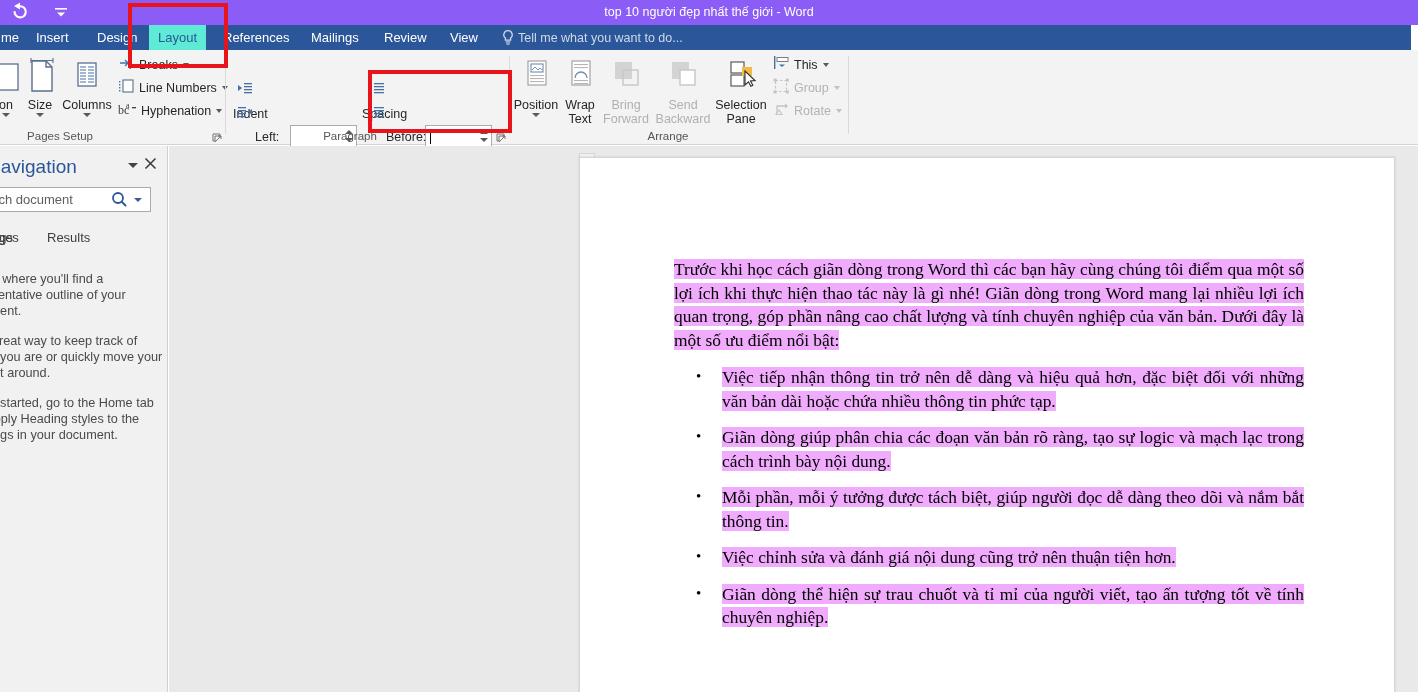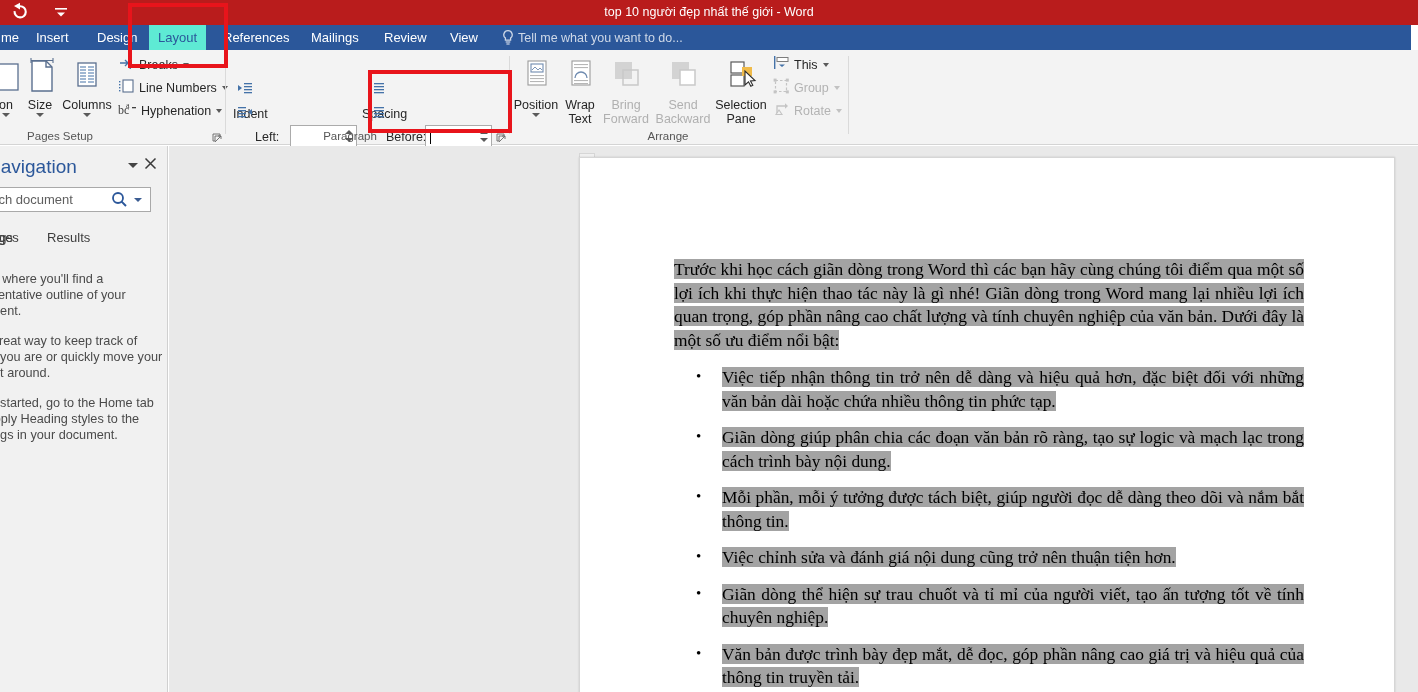--- a/index.html
+++ b/index.html
@@ -7,21 +7,21 @@
     width: 1418px; height: 692px;
     overflow: hidden;
     font-family: "Liberation Sans", sans-serif;
     background: #ffffff;
   }
   #app { position: relative; width: 1418px; height: 692px; }
 
   
   .titlebar {
     position: absolute; left: 0; top: 0; width: 1418px; height: 25px;
-    background: #b91c1c;
+    background: #8b5cf6;
   }
   .title-text {
     position: absolute; left: 0; top: 0; width: 1418px; height: 25px;
     line-height: 25px; text-align: center;
     color: #ffffff; font-size: 12.5px;
   }
   .qat-redo {
     position: absolute; left: 9px; top: 2px; width: 22px; height: 21px;
     cursor: pointer;
   }
@@ -178,21 +178,21 @@
     position: absolute; left: 410px; top: 7px; width: 16px; height: 5px;
     background: #f0f0f0; border: 1px solid #d6d6d6; border-bottom: none;
   }
   .doctext {
     position: absolute; left: 94px; top: 100px; width: 630px;
     font-family: "Liberation Serif", serif;
     font-size: 17.4px; line-height: 23.5px; color: #000000;
     text-align: justify;
   }
   .doctext p.para { margin: 0 0 14px 0; }
-  .doctext .hl { background: #a3a3a3; box-shadow: 0 0 0 0px #c9c9c9; }
+  .doctext .hl { background: #f0abfc; box-shadow: 0 0 0 0px #c9c9c9; }
   .bullets { list-style: none; }
   .bullets li {
     position: relative; padding-left: 48px; margin-bottom: 13px;
     text-align: justify;
   }
   .bullets li::before {
     content: "\2022"; position: absolute; left: 22px; top: -1px;
     font-size: 15px; color: #000;
   }
 </style>
@@ -557,19 +557,18 @@
     <div class="page-tabmark"></div>
     <div class="page">
       <div class="doctext">
         <p class="para"><span class="hl">Trước khi học cách giãn dòng trong Word thì các bạn hãy cùng chúng tôi điểm qua một số lợi ích khi thực hiện thao tác này là gì nhé! Giãn dòng trong Word mang lại nhiều lợi ích quan trọng, góp phần nâng cao chất lượng và tính chuyên nghiệp của văn bản. Dưới đây là một số ưu điểm nổi bật:</span></p>
         <ul class="bullets">
           <li><span class="hl">Việc tiếp nhận thông tin trở nên dễ dàng và hiệu quả hơn, đặc biệt đối với những văn bản dài hoặc chứa nhiều thông tin phức tạp.</span></li>
           <li><span class="hl">Giãn dòng giúp phân chia các đoạn văn bản rõ ràng, tạo sự logic và mạch lạc trong cách trình bày nội dung.</span></li>
           <li><span class="hl">Mỗi phần, mỗi ý tưởng được tách biệt, giúp người đọc dễ dàng theo dõi và nắm bắt thông tin.</span></li>
           <li><span class="hl">Việc chỉnh sửa và đánh giá nội dung cũng trở nên thuận tiện hơn.</span></li>
           <li><span class="hl">Giãn dòng thể hiện sự trau chuốt và tỉ mỉ của người viết, tạo ấn tượng tốt về tính chuyên nghiệp.</span></li>
-          <li><span class="hl">Văn bản được trình bày đẹp mắt, dễ đọc, góp phần nâng cao giá trị và hiệu quả của thông tin truyền tải.</span></li>
         </ul>
       </div>
     </div>
   </div>
 
 </div>
 
 </body></html>

